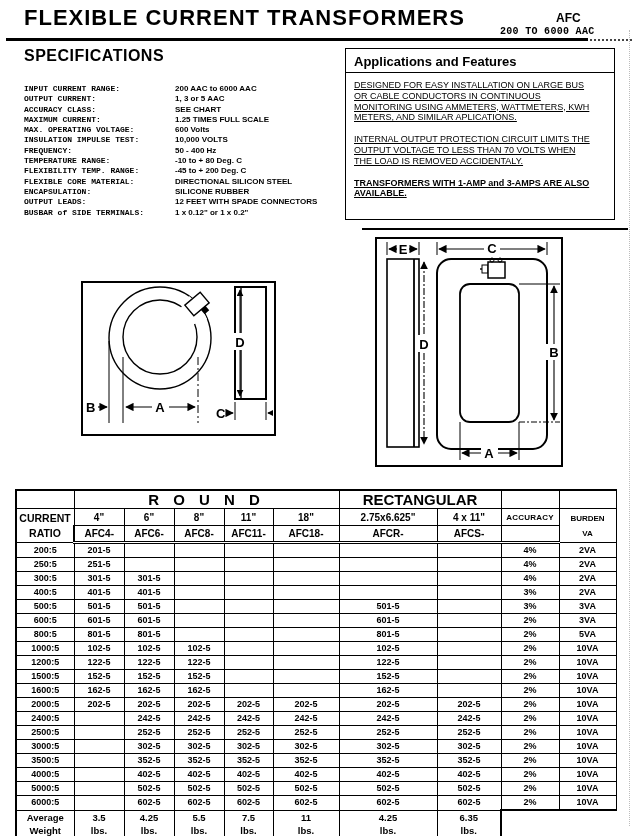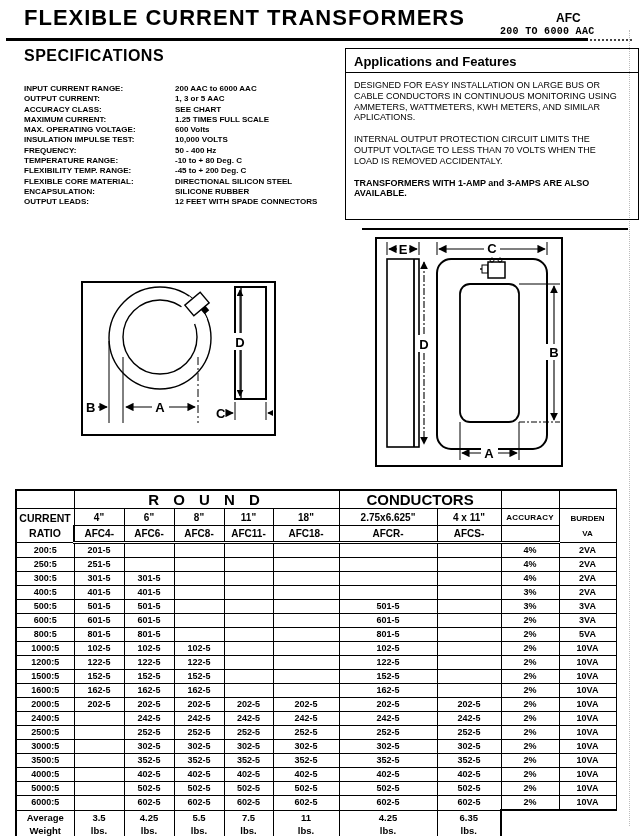--- a/index.html
+++ b/index.html
@@ -12,28 +12,28 @@
   .model{left:556px;top:11px;font-size:12px;font-weight:bold;}
   .range{left:500px;top:26px;font-size:10px;font-weight:bold;letter-spacing:.3px;font-family:Liberation Mono, monospace;}
   .rule{left:6px;top:38px;width:582px;height:3px;background:#000;}
   .rule-dotted{left:590px;top:39px;width:42px;border-top:2px dotted #444;}
   .edge-line{left:629px;top:30px;height:796px;border-left:1px dotted #999;opacity:.65;}
 
   
   .spec-heading{left:24px;top:47px;font-size:16px;font-weight:bold;letter-spacing:.5px;}
   .specs-list{left:24px;top:84px;width:320px;}
   .spec-row{display:flex;font-size:8px;font-weight:bold;line-height:10.3px;white-space:nowrap;}
-  .spec-label{width:151px;flex:0 0 151px;}
+  .spec-label{width:151px;flex:0 0 151px;font-family:Liberation Mono, monospace;}
   .spec-value{flex:1;}
 
   
-  .apps-box{left:345px;top:48px;width:294px;height:172px;border:1.5px solid #000;box-sizing:border-box;}
+  .apps-box{left:345px;top:48px;width:270px;height:172px;border:1.5px solid #000;box-sizing:border-box;}
   .apps-title{font-size:13px;font-weight:bold;padding:5px 8px 3px 8px;border-bottom:1.5px solid #000;}
   .apps-body{padding:7px 8px 0 8px;}
-  .apps-body p{margin:0 12px 11px 0;font-size:9px;line-height:10.8px;}
+  .apps-body p{margin:0 12px 11px 0;font-size:9px;line-height:10.8px;text-decoration:underline;}
   .apps-body p.bold{font-weight:bold;}
 
   
   .rule-above-right{left:362px;top:228px;width:266px;border-top:2px solid #000;}
   .diagram-left{left:81px;top:281px;width:195px;height:155px;border:2.5px solid #000;box-sizing:border-box;}
   .diagram-right{left:375px;top:237px;width:188px;height:230px;border:2.5px solid #000;box-sizing:border-box;}
   .diagram-left svg,.diagram-right svg{display:block;}
   .dim{font-size:13px;font-weight:bold;font-family:"Liberation Sans",sans-serif;}
 
   
@@ -115,20 +115,24 @@
       <span class="spec-value">DIRECTIONAL SILICON STEEL</span>
     </div>
     <div class="spec-row">
       <span class="spec-label">ENCAPSULATION:</span>
       <span class="spec-value">SILICONE RUBBER</span>
     </div>
     <div class="spec-row">
       <span class="spec-label">OUTPUT LEADS:</span>
       <span class="spec-value">12 FEET WITH SPADE CONNECTORS</span>
     </div>
+    <div class="spec-row">
+      <span class="spec-label">BUSBAR of SIDE TERMINALS:</span>
+      <span class="spec-value">1 x 0.12" or 1 x 0.2"</span>
+    </div>
   </div>
 
 <div class="abs apps-box">
   <div class="apps-title">Applications and Features</div>
   <div class="apps-body">
       <p>DESIGNED FOR EASY INSTALLATION ON LARGE BUS OR CABLE CONDUCTORS IN CONTINUOUS MONITORING USING AMMETERS, WATTMETERS, KWH METERS, AND SIMILAR APLICATIONS.</p>
       <p>INTERNAL OUTPUT PROTECTION CIRCUIT LIMITS THE OUTPUT VOLTAGE TO LESS THAN 70 VOLTS WHEN THE LOAD IS REMOVED ACCIDENTALY.</p>
       <p class="bold">TRANSFORMERS WITH 1-AMP and 3-AMPS ARE ALSO AVAILABLE.</p>
     </div>
 </div>
@@ -238,21 +242,21 @@
       <col style="width:66px">
       <col style="width:98px">
       <col style="width:64px">
     <col style="width:58px">
       <col style="width:57px">
   </colgroup>
   <thead>
       <tr class="hr1">
         <td></td>
         <td class="round-group" colspan="5">R O U N D</td>
-        <td colspan="2">CONDUCTORS</td>
+        <td colspan="2">RECTANGULAR</td>
         <td></td>
         <td class="rt-edge"></td>
       </tr>
       <tr class="hr2">
         <td class="two-line hdr-bottom" rowspan="2">
           <div>CURRENT</div>
           <div>RATIO</div>
         </td>
         <td>4"</td>
         <td>6"</td>

